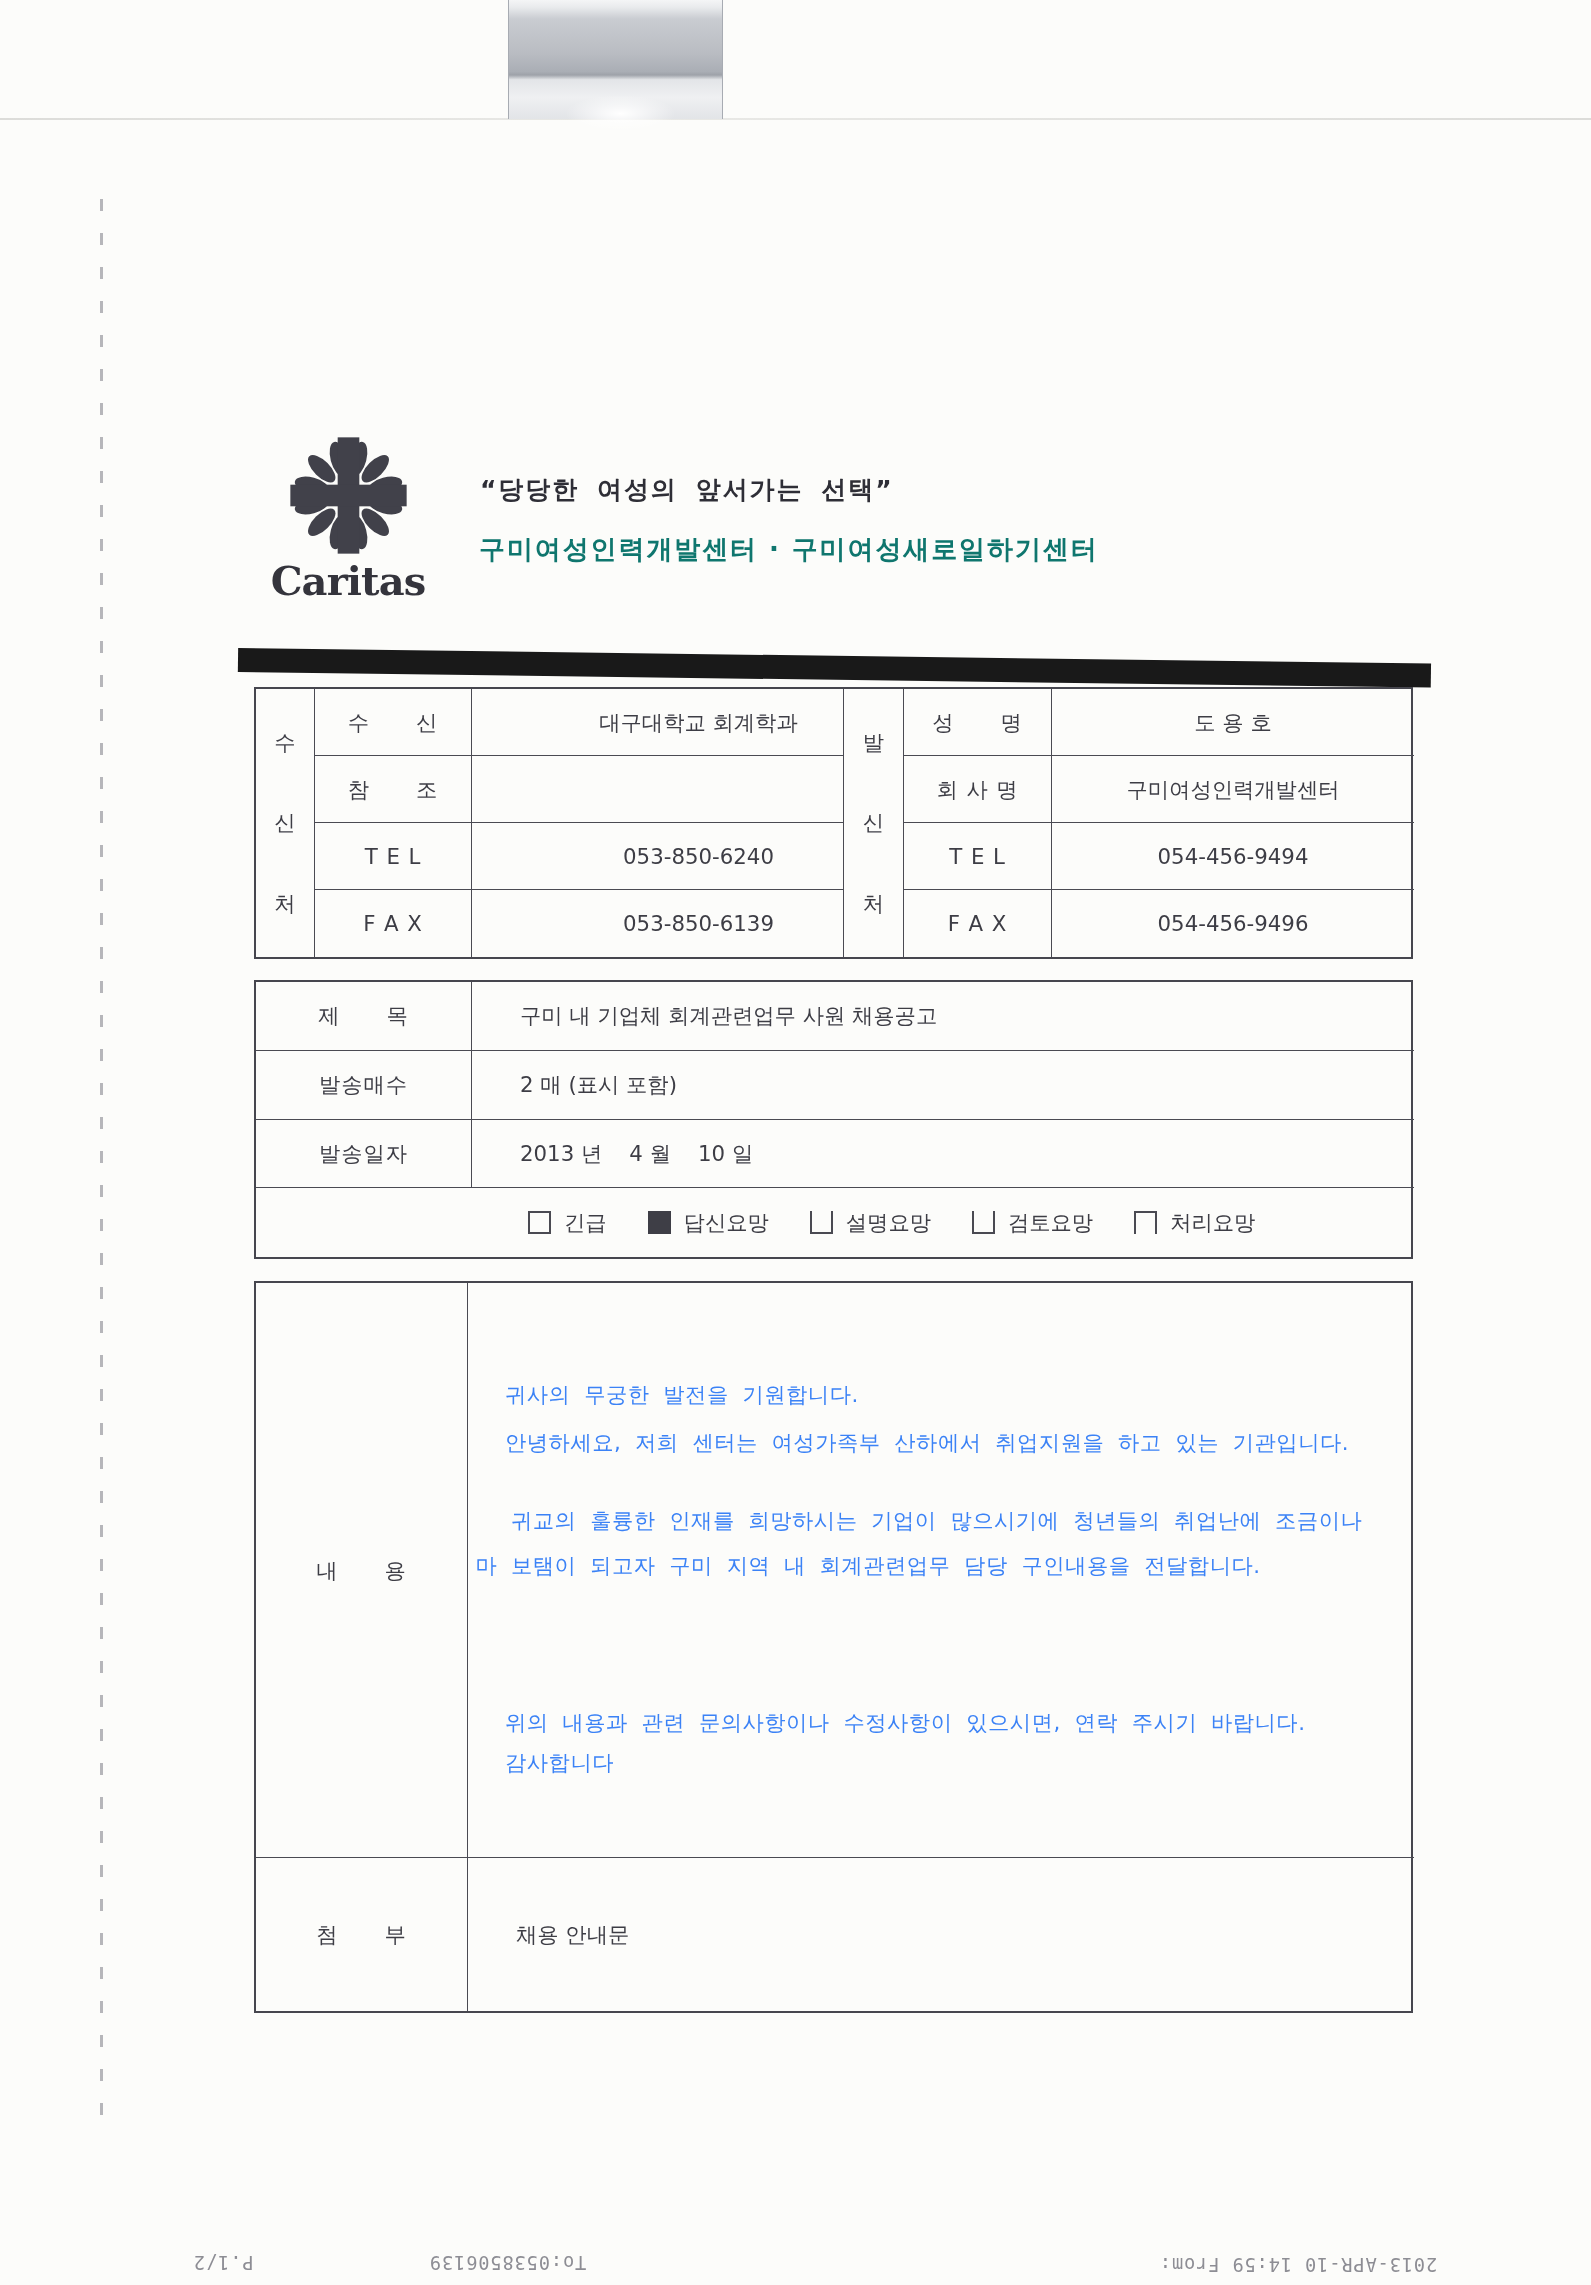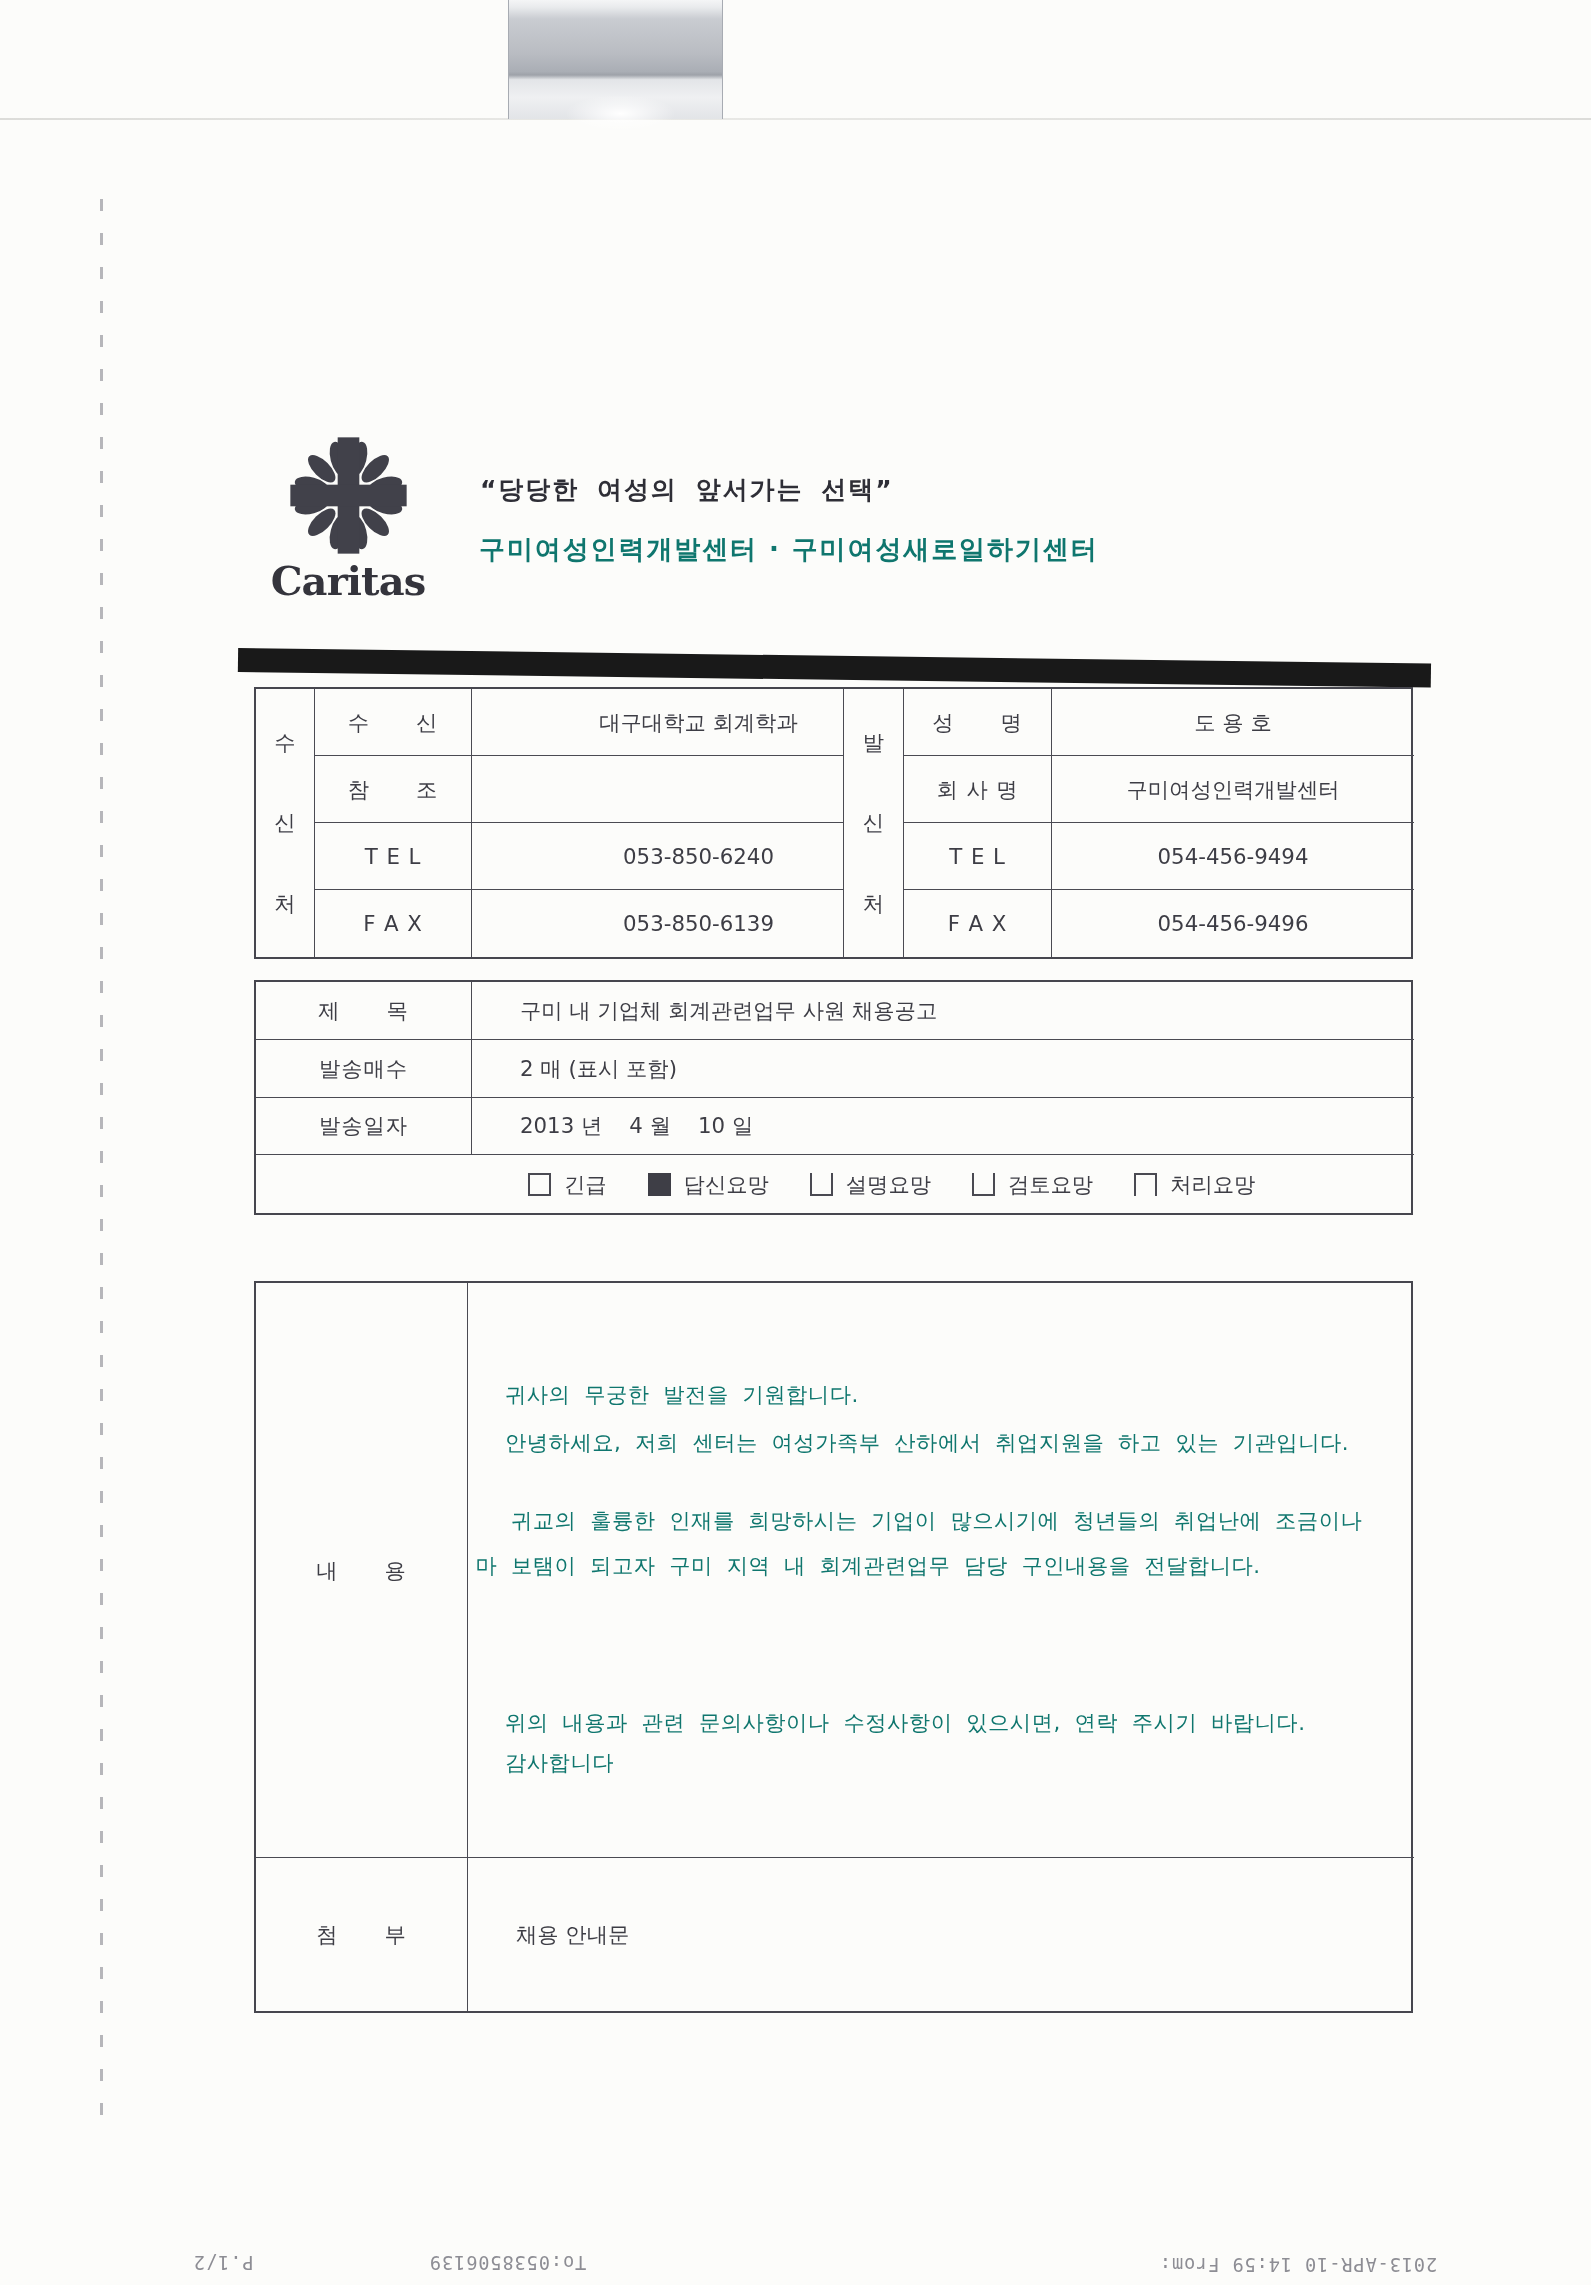--- a/index.html
+++ b/index.html
@@ -41,38 +41,38 @@
   .grid > div.nb { border-bottom:none; }
   .lbl { justify-content:center; white-space:pre; letter-spacing:0.9px; }
   .val { justify-content:center; white-space:pre; }
   .val-l { justify-content:flex-start; padding-left:48px; white-space:pre; }
   .pad-l { padding-left:82px; }
   .vcell { flex-direction:column; justify-content:space-around; padding:13px 0; }
   .vcell span { display:block; line-height:1; }
   .t1 { left:254px; top:687px; width:1159px; height:272px;
     grid-template-columns:59px 157px 372px 60px 148px 362px;
     grid-template-rows:repeat(4,1fr); }
-  .t2 { left:254px; top:980px; width:1159px; height:235px;
+  .t2 { left:254px; top:980px; width:1159px; height:279px;
     grid-template-columns:216px 942px; grid-template-rows:repeat(4,1fr); }
   .t3 { left:254px; top:1281px; width:1159px; height:732px;
     grid-template-columns:212px 946px; grid-template-rows:575px 1fr; }
   .c1{grid-column:1}.c2{grid-column:2}.c3{grid-column:3}.c4{grid-column:4}.c5{grid-column:5}.c6{grid-column:6}
   .r1{grid-row:1}.r2{grid-row:2}.r3{grid-row:3}.r4{grid-row:4}
   .rall{grid-row:1/5}
   
   .chk-row { gap:33px; }
   .chk { display:flex; align-items:center; gap:13px; white-space:nowrap;margin-left:8px; }
   .box { width:23px; height:23px; border:2.8px solid #4a4a52; flex:0 0 auto; }
   .box.filled { background:#3e3e46; border-color:#3e3e46; }
   .box.no-top { border-top:none; }
   .box.no-bottom { border-bottom:none; }
   
   .content-cell { position:relative; align-items:flex-start !important; }
   .cline { position:absolute; left:37px; font-size:21.3px; letter-spacing:0.5px; word-spacing:6.5px;
-    white-space:nowrap; color:#0f766e; }
+    white-space:nowrap; color:#3b82f6; }
   .cline.l1{top:97px;} .cline.l2{top:145px;}
   .cline.l3{top:223px; left:43px;} .cline.l4{top:268px; left:7.4px;}
   .cline.l5{top:425px;text-align:right;} .cline.l6{top:465px;}
   
   .flip { display:inline-block; transform:rotate(180deg);
     font-family:"DejaVu Sans Mono","Liberation Mono",monospace;
     color:#8d8d94; font-size:18.6px; letter-spacing:0.9px; white-space:nowrap; }
   .f-left { position:absolute; left:193px; top:2252px; }
   .f-mid { position:absolute; left:429px; top:2252px; }
   .f-right { position:absolute; left:1159px; top:2254px; }

